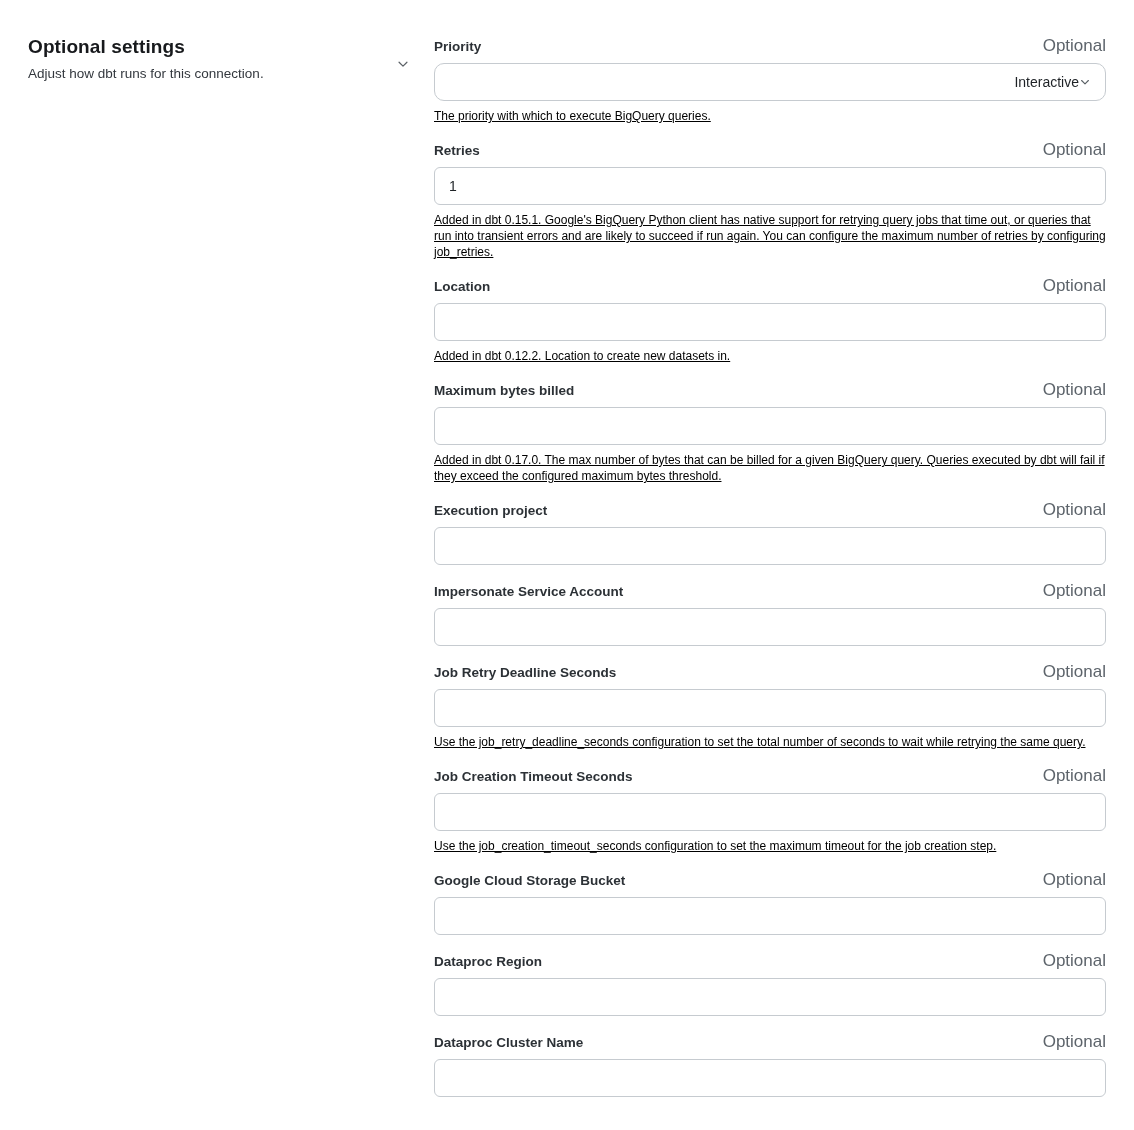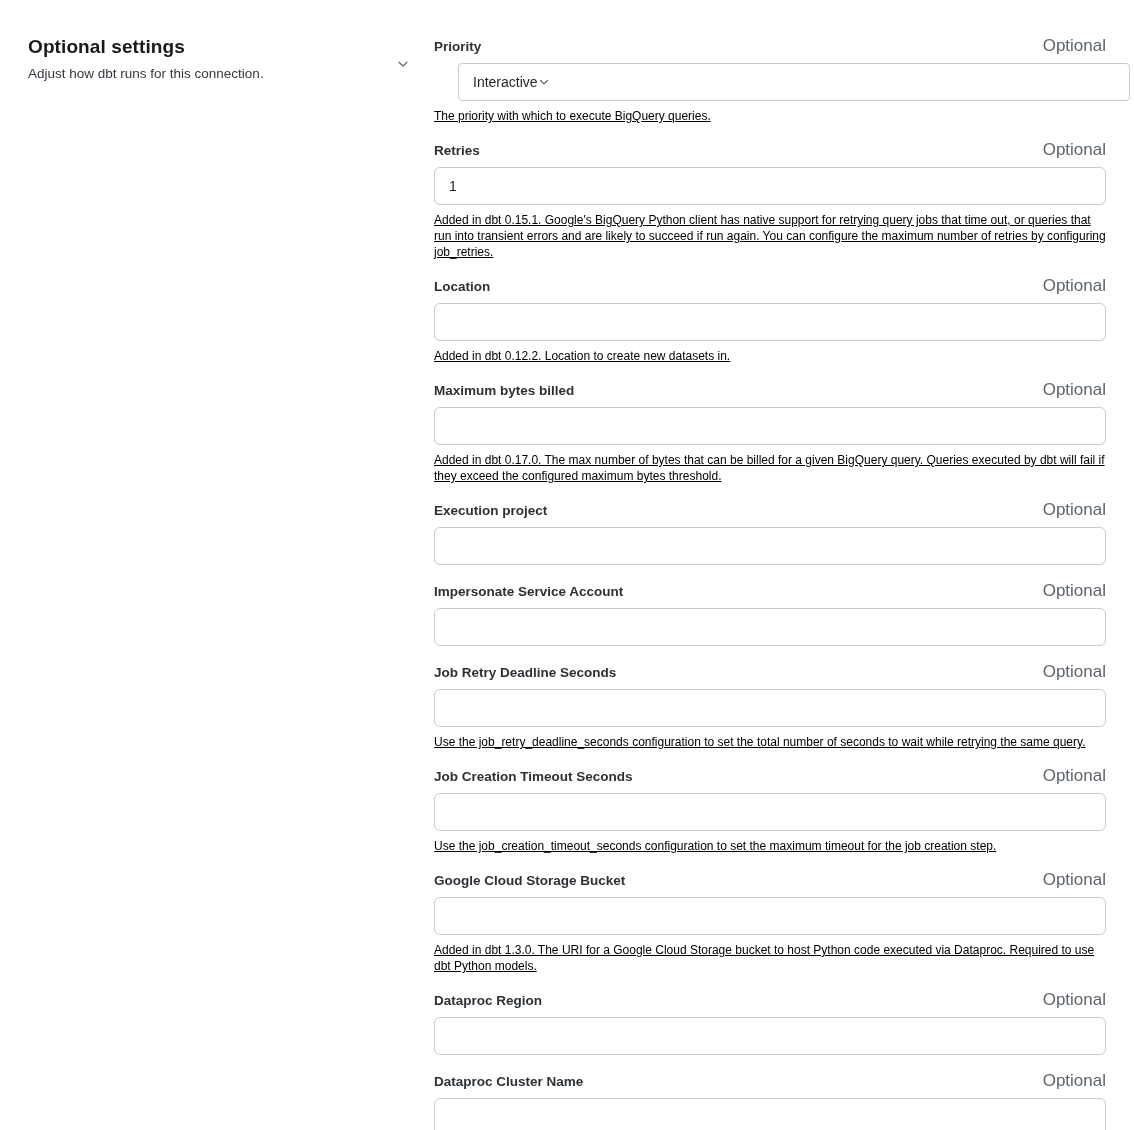--- a/index.html
+++ b/index.html
@@ -78,29 +78,28 @@
     border-radius: 6px;
     background: #ffffff;
     font-family: "Liberation Sans", sans-serif;
     font-size: 14px;
     color: #1e2226;
     outline: none;
   }
   .select-box {
     display: flex;
     align-items: center;
-    justify-content: flex-start;
+    justify-content: flex-end;
     width: 100%;
     height: 38px;
     padding: 0 14px;
     border: 1px solid #c6cbd0;
-    border-radius: 4px;
+    border-radius: 10px;
     background: #ffffff;
     cursor: pointer;
-    margin-left: 24px;
   }
   .select-value {
     font-size: 14px;
     color: #1e2226;
   }
   .chevron { line-height: 0; color: #5b6166; }
   .field-help {
     margin-top: 7px;
     font-size: 12px;
     line-height: 16px;
@@ -205,21 +204,20 @@
       <input class="text-input" type="text" value="" style="">
       <div class="field-help">Use the job_creation_timeout_seconds configuration to set the maximum timeout for the job creation step.</div>
     </div>
 
     <div class="field">
       <div class="field-header">
         <span class="field-label">Google Cloud Storage Bucket</span>
         <span class="field-optional">Optional</span>
       </div>
       <input class="text-input" type="text" value="" style="">
-      <div class="field-help">Added in dbt 1.3.0. The URI for a Google Cloud Storage bucket to host Python code executed via Dataproc. Required to use dbt Python models.</div>
     </div>
 
     <div class="field">
       <div class="field-header">
         <span class="field-label">Dataproc Region</span>
         <span class="field-optional">Optional</span>
       </div>
       <input class="text-input" type="text" value="" style="">
     </div>
 

